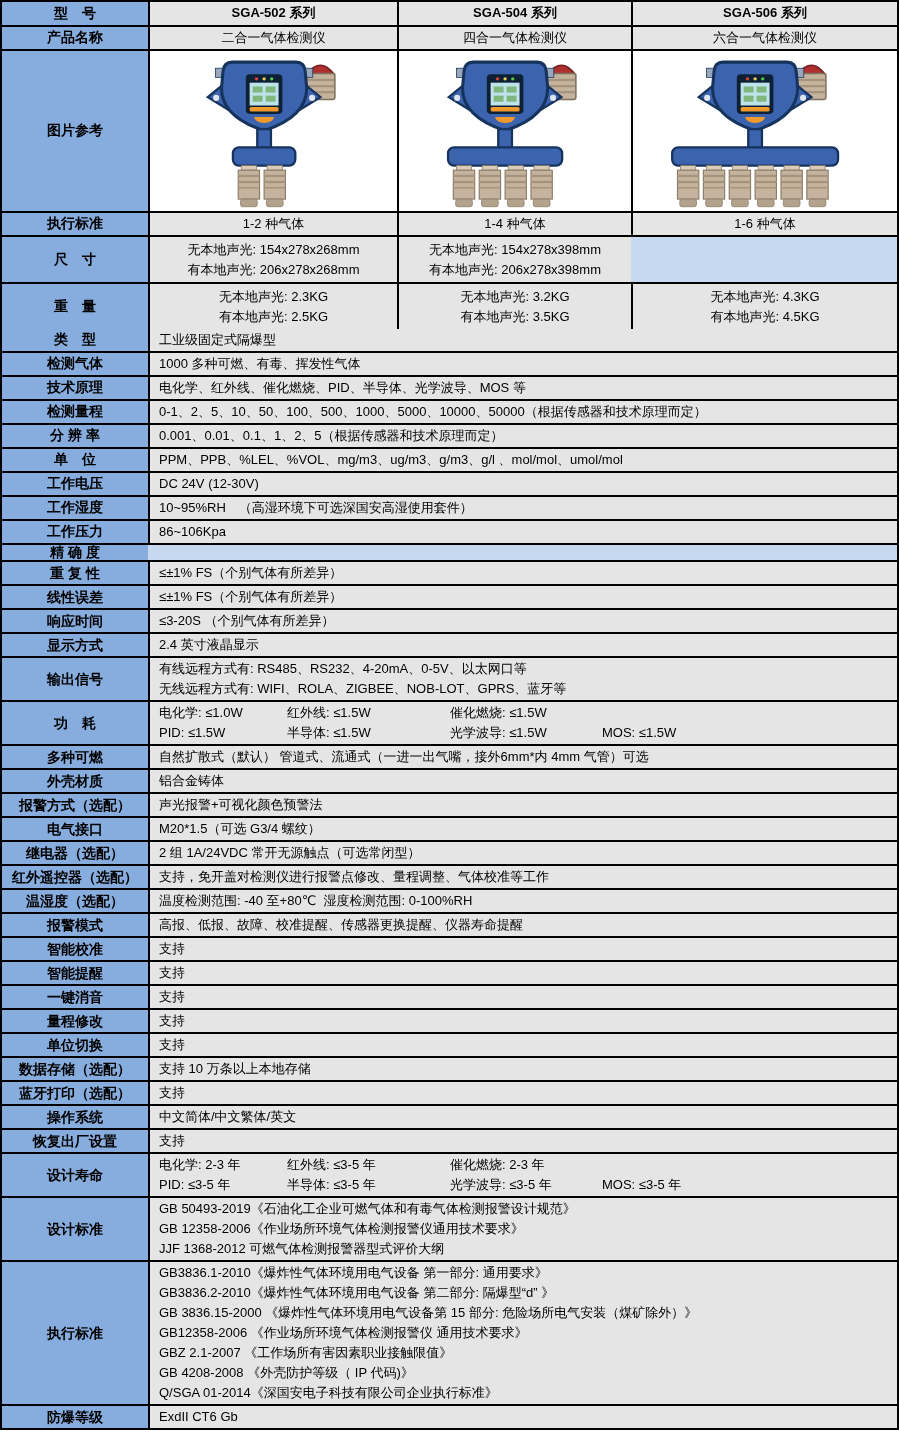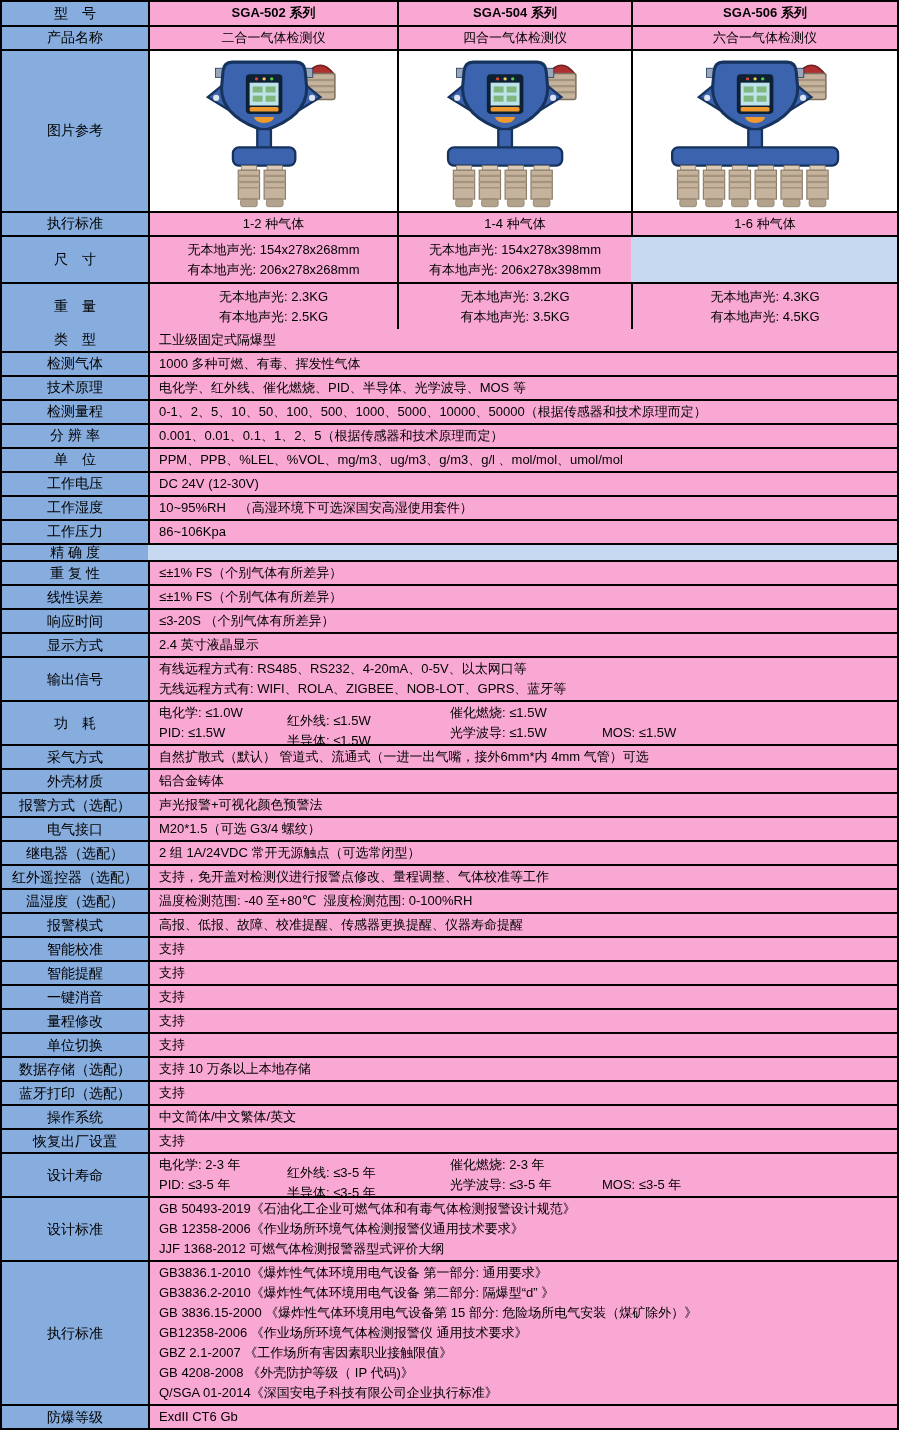--- a/index.html
+++ b/index.html
@@ -5,35 +5,35 @@
   html,body{margin:0;padding:0;background:#ffffff;}
   .page{width:899px;font-family:"Liberation Sans","DejaVu Sans",sans-serif;color:#000;}
   .table{width:899px;box-sizing:border-box;border:2px solid #000;background:#C6D9F1;}
   .row{display:grid;grid-template-columns:146px 249px 234px 266px;border-top:2px solid #000;}
   .row.gen{grid-template-columns:146px 749px;}
   .row:first-child{border-top:none;}
   .cell{box-sizing:border-box;border-left:2px solid #000;display:flex;align-items:center;
         font-size:13px;line-height:1.1;overflow:hidden;}
   .cell:first-child{border-left:none;}
   .label{background:#87ACDE;justify-content:center;text-align:right;
-         font-weight:normal;font-size:14px;padding:0 2px;}
-  .val{background:#f9a8d4;padding:0 9px;}
+         font-weight:bold;font-size:14px;padding:0 2px;}
+  .val{background:#e5e5e5;padding:0 9px;}
   .center{justify-content:center;padding:0 4px;}
   .bold{font-weight:bold;}
   .h23{min-height:23px;}
   .h22{min-height:22px;}
   .imgrow .cell{height:160px;}
   .imgcell{background:#ffffff;justify-content:center;align-items:center;padding:2px;}
   .twoline{flex-direction:column;justify-content:center;height:45px;}
   .twoline span{display:block;height:20px;line-height:20px;}
   .vlines{flex-direction:column;justify-content:flex-start;align-items:stretch;padding:1px 9px;}
   .line{display:flex;height:20px;line-height:20px;white-space:pre;}
   .seg{display:inline-block;white-space:pre;}
   .seg.w0{width:128px;}
-  .seg.w1{width:163px;margin-top:8px;}
+  .seg.w1{width:163px;}
   .seg.w2{width:152px;}
   svg{display:block;}
 </style>
 </head>
 <body>
 
 <div class="page">
   <div class="table">
 
     <div class="row">
@@ -341,21 +341,21 @@
           </div>
         </div>
         <div class="row gen">
           <div class="cell label">功　耗</div>
           <div class="cell val vlines">
             <div class="line"><span class="seg w0">电化学: ≤1.0W</span><span class="seg w1">红外线: ≤1.5W</span><span class="seg">催化燃烧: ≤1.5W</span></div>
             <div class="line"><span class="seg w0">PID: ≤1.5W</span><span class="seg w1">半导体: ≤1.5W</span><span class="seg w2">光学波导: ≤1.5W</span><span class="seg">MOS: ≤1.5W</span></div>
           </div>
         </div>
         <div class="row gen">
-          <div class="cell label">采气方式</div>
+          <div class="cell label">多种可燃</div>
           <div class="cell val vlines">
             <div class="line"><span class="seg">自然扩散式（默认） 管道式、流通式（一进一出气嘴，接外6mm*内 4mm 气管）可选</span></div>
           </div>
         </div>
         <div class="row gen">
           <div class="cell label">外壳材质</div>
           <div class="cell val vlines">
             <div class="line"><span class="seg">铝合金铸体</span></div>
           </div>
         </div>

